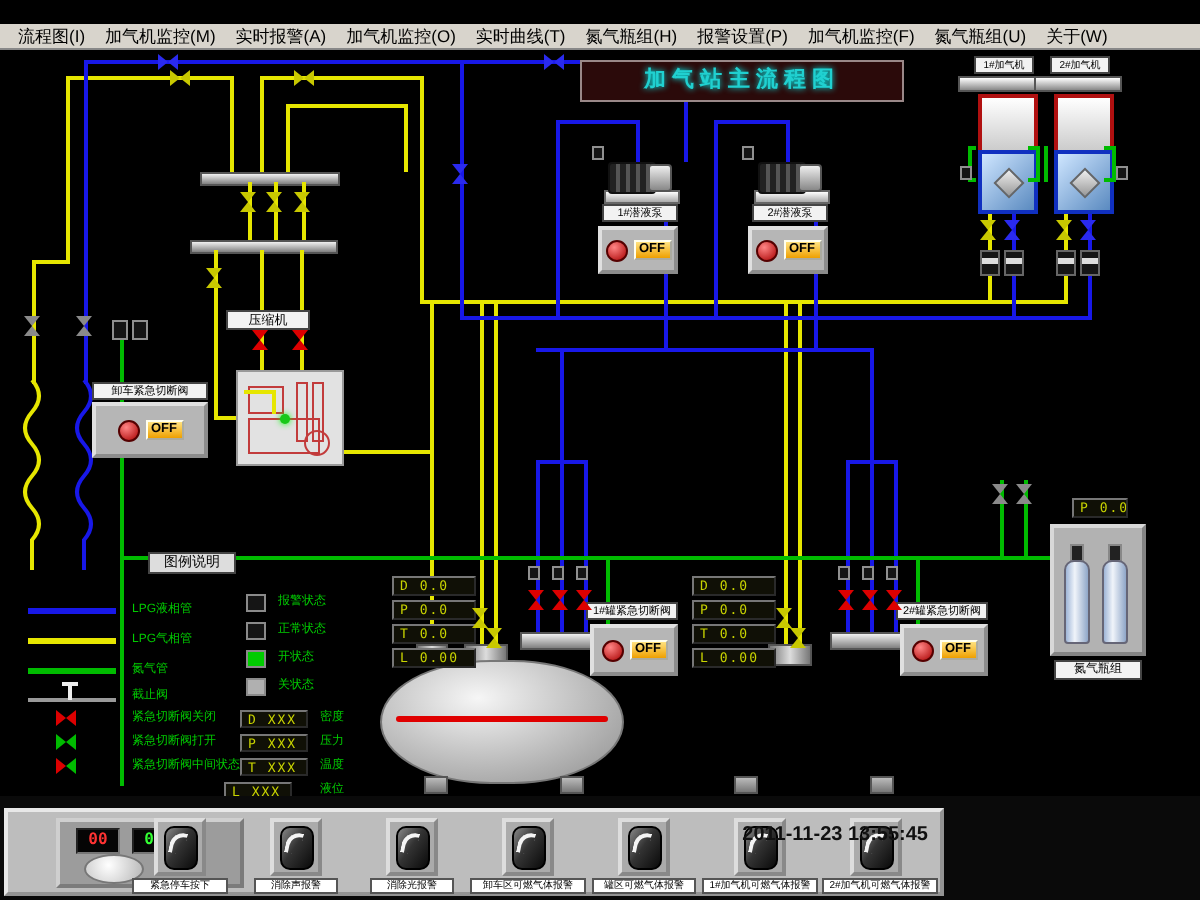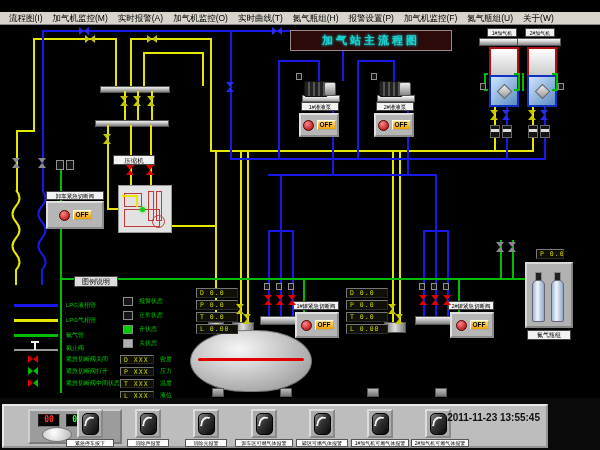--- a/index.html
+++ b/index.html
@@ -64,21 +64,21 @@
   .valve{position:absolute;width:10px;height:8px;--c:#d00}
   .valve::before{content:"";position:absolute;left:0;top:0;border-top:4px solid transparent;border-bottom:4px solid transparent;border-left:5px solid var(--c)}
   .valve::after{content:"";position:absolute;right:0;top:0;border-top:4px solid transparent;border-bottom:4px solid transparent;border-right:5px solid var(--c)}
   .vr{--c:#d00}.vg{--c:#0b0}.vk{--c:#8a8a8a}.vy{--c:#c8c800}.vb{--c:#2a2aee}
   .vm::before{border-left-color:#d00}.vm::after{border-right-color:#0b0}
   .rot{transform:rotate(90deg)}
   .ltext{position:absolute;color:#0c0;font-size:6px;line-height:9px;white-space:nowrap}
   .statebox{position:absolute;width:10px;height:9px;background:#151515;border:1px solid #8a8a8a;box-sizing:border-box}
   
   #gap{position:absolute;left:0;top:398px;width:600px;height:52px;background:#0a0a0a}
-  #bbar{position:absolute;left:2px;top:404px;width:546px;height:44px;background:#bdbdbd;border:2px outset #e8e8e8;box-sizing:border-box}
+  #bbar{position:absolute;left:2px;top:404px;width:470px;height:44px;background:#bdbdbd;border:2px outset #e8e8e8;box-sizing:border-box}
   .lpanel{position:absolute;left:24px;top:3px;width:94px;height:35px;background:#9c9c9c;border:2px outset #cfcfcf;box-sizing:border-box}
   .led{position:absolute;width:20px;height:11px;background:#050505;border:1px inset #777;
     font-family:"DejaVu Sans Mono",monospace;font-weight:bold;font-size:8px;line-height:10px;text-align:center}
   .ledr{color:#f33}.ledg{color:#3f3}
   .horn{position:absolute;border-radius:50%;background:radial-gradient(circle at 40% 35%,#fff,#b5b5b5);border:1px solid #777}
   .tbtn{position:absolute;top:3px;width:26px;height:29px;background:#ababab;border:2px outset #ddd;box-sizing:border-box;
     display:flex;align-items:center;justify-content:center;cursor:default}
   .knob{width:15px;height:20px;background:linear-gradient(125deg,#888 0%,#333 45%,#0a0a0a 100%);border-radius:5px;border:1px solid #000;position:relative}
   .knob::after{content:"";position:absolute;left:2px;top:2px;width:6px;height:9px;border-left:2px solid #f4f4f4;border-top:2px solid #f4f4f4;
     border-radius:7px 0 0 0;transform:rotate(12deg)}
@@ -320,21 +320,21 @@
     <div class="statebox" style="left:121px;top:300px;background:#0c0"></div>
     <div class="ltext" style="left:137px;top:300px">开状态</div>
     <div class="statebox" style="left:121px;top:314px;background:#b0b0b0"></div>
     <div class="ltext" style="left:137px;top:314px">关状态</div>
     <div class="disp" style="left:118px;top:330px;width:34px;height:9px">D XXX</div>
     <div class="ltext" style="left:158px;top:330px">密度</div>
     <div class="disp" style="left:118px;top:342px;width:34px;height:9px">P XXX</div>
     <div class="ltext" style="left:158px;top:342px">压力</div>
     <div class="disp" style="left:118px;top:354px;width:34px;height:9px">T XXX</div>
     <div class="ltext" style="left:158px;top:354px">温度</div>
-    <div class="disp" style="left:118px;top:366px;width:34px;height:9px">L XXX</div>
+    <div class="disp" style="left:110px;top:366px;width:34px;height:9px">L XXX</div>
     <div class="ltext" style="left:158px;top:366px">液位</div>
 
     <div class="valve vb" style="left:77px;top:2px"></div>
     <div class="valve vb" style="left:270px;top:2px"></div>
     <div class="valve vy" style="left:83px;top:10px"></div>
     <div class="valve vy" style="left:145px;top:10px"></div>
     <div class="valve vy rot" style="left:117px;top:72px"></div>
     <div class="valve vy rot" style="left:130px;top:72px"></div>
     <div class="valve vy rot" style="left:144px;top:72px"></div>
     <div class="valve vy rot" style="left:100px;top:110px"></div>

